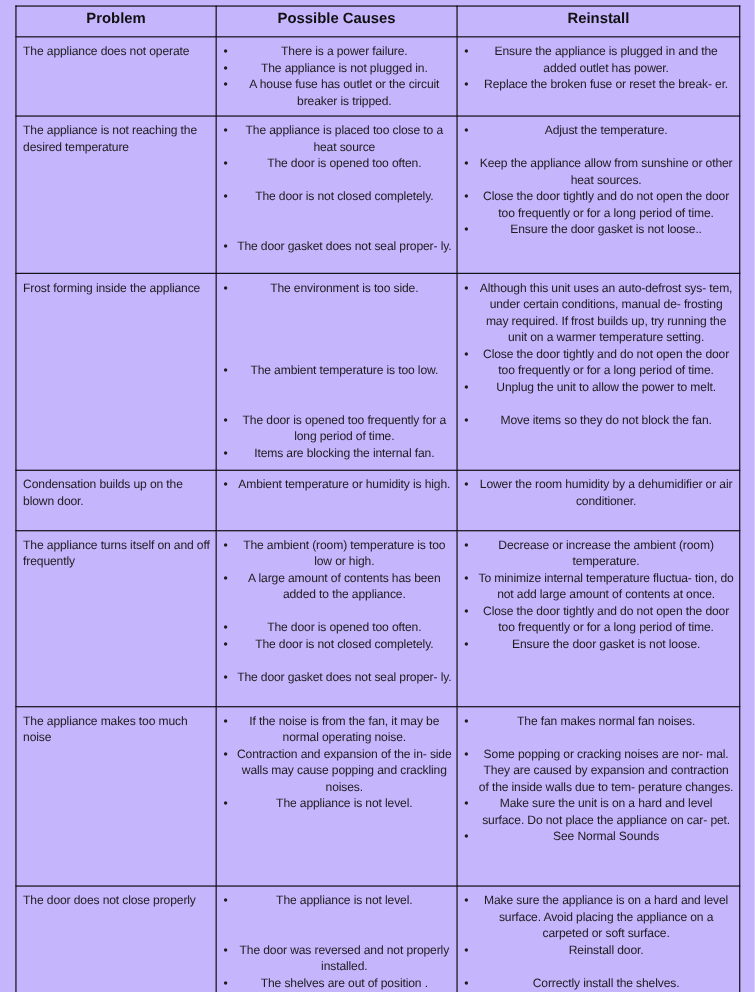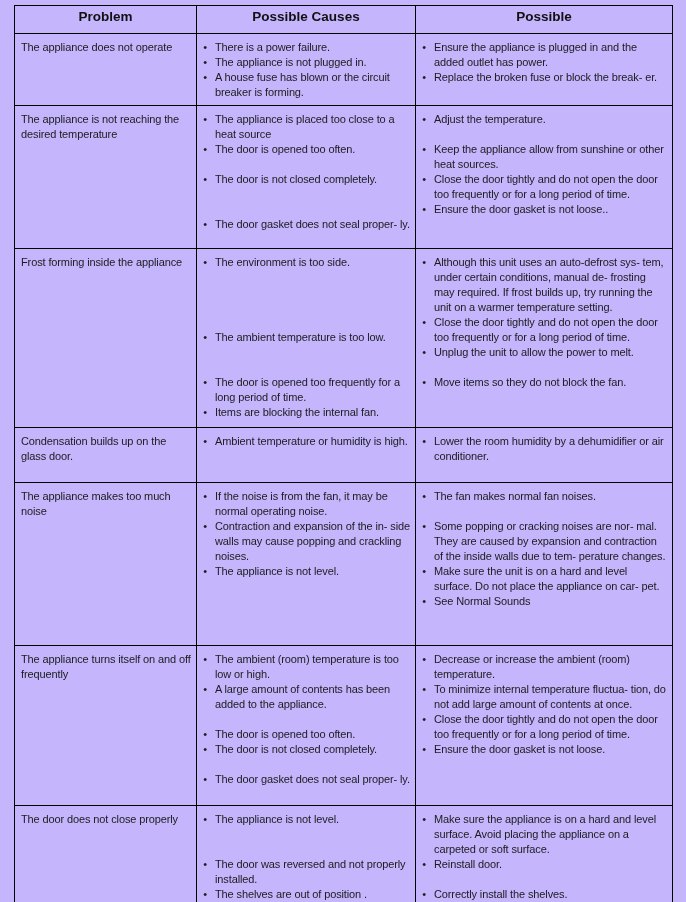--- a/index.html
+++ b/index.html
@@ -57,64 +57,65 @@
   }
   .bullet-marker {
     flex: 0 0 8px;
     width: 8px;
     margin-right: 6px;
     text-align: center;
     font-size: 11px;
   }
   .bullet-text {
     flex: 1;
+    text-align: center;
   }
 </style>
 </head>
 <body>
 
 <div class="page">
   <table class="trouble">
     <colgroup>
       <col style="width:182px">
       <col style="width:219px">
       <col style="width:257px">
     </colgroup>
     <thead>
       <tr>
         <th>Problem</th>
         <th>Possible Causes</th>
-        <th>Possible</th>
+        <th>Reinstall</th>
       </tr>
     </thead>
     <tbody id="table-body">
         <tr style="height: 72px;">
           <td class="problem-cell">The appliance does not operate</td>
           <td class="list-cell">
             <div class="bullet-item">
               <span class="bullet-marker">•</span>
               <span class="bullet-text">There is a power failure.</span>
             </div>
             <div class="bullet-item">
               <span class="bullet-marker">•</span>
               <span class="bullet-text">The appliance is not plugged in.</span>
             </div>
             <div class="bullet-item">
               <span class="bullet-marker">•</span>
-              <span class="bullet-text">A house fuse has blown or the circuit breaker is forming.</span>
+              <span class="bullet-text">A house fuse has outlet or the circuit breaker is tripped.</span>
             </div>
           </td>
           <td class="list-cell">
             <div class="bullet-item">
               <span class="bullet-marker">•</span>
               <span class="bullet-text">Ensure the appliance is plugged in and the added outlet has power.</span>
             </div>
             <div class="bullet-item">
               <span class="bullet-marker">•</span>
-              <span class="bullet-text">Replace the broken fuse or block the break- er.</span>
+              <span class="bullet-text">Replace the broken fuse or reset the break- er.</span>
             </div>
           </td>
         </tr>
         <tr style="height: 143px; margin-top: 32px;">
           <td class="problem-cell">The appliance is not reaching the desired temperature</td>
           <td class="list-cell">
             <div class="bullet-item">
               <span class="bullet-marker">•</span>
               <span class="bullet-text">The appliance is placed too close to a heat source</span>
             </div>
@@ -183,31 +184,74 @@
               <span class="bullet-marker">•</span>
               <span class="bullet-text">Unplug the unit to allow the power to melt.</span>
             </div>
             <div class="bullet-item" style="margin-top: 15px;">
               <span class="bullet-marker">•</span>
               <span class="bullet-text">Move items so they do not block the fan.</span>
             </div>
           </td>
         </tr>
         <tr style="height: 55px;">
-          <td class="problem-cell">Condensation builds up on the glass door.</td>
+          <td class="problem-cell">Condensation builds up on the blown door.</td>
           <td class="list-cell">
             <div class="bullet-item">
               <span class="bullet-marker">•</span>
               <span class="bullet-text">Ambient temperature or humidity is high.</span>
             </div>
           </td>
           <td class="list-cell">
             <div class="bullet-item">
               <span class="bullet-marker">•</span>
               <span class="bullet-text">Lower the room humidity by a dehumidifier or air conditioner.</span>
+            </div>
+          </td>
+        </tr>
+        <tr style="height: 160px;">
+          <td class="problem-cell">The appliance turns itself on and off frequently</td>
+          <td class="list-cell">
+            <div class="bullet-item">
+              <span class="bullet-marker">•</span>
+              <span class="bullet-text">The ambient (room) temperature is too low or high.</span>
+            </div>
+            <div class="bullet-item">
+              <span class="bullet-marker">•</span>
+              <span class="bullet-text">A large amount of contents has been added to the appliance.</span>
+            </div>
+            <div class="bullet-item" style="margin-top: 15px;">
+              <span class="bullet-marker">•</span>
+              <span class="bullet-text">The door is opened too often.</span>
+            </div>
+            <div class="bullet-item">
+              <span class="bullet-marker">•</span>
+              <span class="bullet-text">The door is not closed completely.</span>
+            </div>
+            <div class="bullet-item" style="margin-top: 15px;">
+              <span class="bullet-marker">•</span>
+              <span class="bullet-text">The door gasket does not seal proper- ly.</span>
+            </div>
+          </td>
+          <td class="list-cell">
+            <div class="bullet-item">
+              <span class="bullet-marker">•</span>
+              <span class="bullet-text">Decrease or increase the ambient (room) temperature.</span>
+            </div>
+            <div class="bullet-item">
+              <span class="bullet-marker">•</span>
+              <span class="bullet-text">To minimize internal temperature fluctua- tion, do not add large amount of contents at once.</span>
+            </div>
+            <div class="bullet-item">
+              <span class="bullet-marker">•</span>
+              <span class="bullet-text">Close the door tightly and do not open the door too frequently or for a long period of time.</span>
+            </div>
+            <div class="bullet-item">
+              <span class="bullet-marker">•</span>
+              <span class="bullet-text">Ensure the door gasket is not loose.</span>
             </div>
           </td>
         </tr>
         <tr style="height: 163px;">
           <td class="problem-cell">The appliance makes too much noise</td>
           <td class="list-cell">
             <div class="bullet-item">
               <span class="bullet-marker">•</span>
               <span class="bullet-text">If the noise is from the fan, it may be normal operating noise.</span>
             </div>
@@ -229,63 +273,20 @@
               <span class="bullet-marker">•</span>
               <span class="bullet-text">Some popping or cracking noises are nor- mal. They are caused by expansion and contraction of the inside walls due to tem- perature changes.</span>
             </div>
             <div class="bullet-item">
               <span class="bullet-marker">•</span>
               <span class="bullet-text">Make sure the unit is on a hard and level surface. Do not place the appliance on car- pet.</span>
             </div>
             <div class="bullet-item">
               <span class="bullet-marker">•</span>
               <span class="bullet-text">See Normal Sounds</span>
-            </div>
-          </td>
-        </tr>
-        <tr style="height: 160px;">
-          <td class="problem-cell">The appliance turns itself on and off frequently</td>
-          <td class="list-cell">
-            <div class="bullet-item">
-              <span class="bullet-marker">•</span>
-              <span class="bullet-text">The ambient (room) temperature is too low or high.</span>
-            </div>
-            <div class="bullet-item">
-              <span class="bullet-marker">•</span>
-              <span class="bullet-text">A large amount of contents has been added to the appliance.</span>
-            </div>
-            <div class="bullet-item" style="margin-top: 15px;">
-              <span class="bullet-marker">•</span>
-              <span class="bullet-text">The door is opened too often.</span>
-            </div>
-            <div class="bullet-item">
-              <span class="bullet-marker">•</span>
-              <span class="bullet-text">The door is not closed completely.</span>
-            </div>
-            <div class="bullet-item" style="margin-top: 15px;">
-              <span class="bullet-marker">•</span>
-              <span class="bullet-text">The door gasket does not seal proper- ly.</span>
-            </div>
-          </td>
-          <td class="list-cell">
-            <div class="bullet-item">
-              <span class="bullet-marker">•</span>
-              <span class="bullet-text">Decrease or increase the ambient (room) temperature.</span>
-            </div>
-            <div class="bullet-item">
-              <span class="bullet-marker">•</span>
-              <span class="bullet-text">To minimize internal temperature fluctua- tion, do not add large amount of contents at once.</span>
-            </div>
-            <div class="bullet-item">
-              <span class="bullet-marker">•</span>
-              <span class="bullet-text">Close the door tightly and do not open the door too frequently or for a long period of time.</span>
-            </div>
-            <div class="bullet-item">
-              <span class="bullet-marker">•</span>
-              <span class="bullet-text">Ensure the door gasket is not loose.</span>
             </div>
           </td>
         </tr>
         <tr style="height: 93px;">
           <td class="problem-cell">The door does not close properly</td>
           <td class="list-cell">
             <div class="bullet-item">
               <span class="bullet-marker">•</span>
               <span class="bullet-text">The appliance is not level.</span>
             </div>

